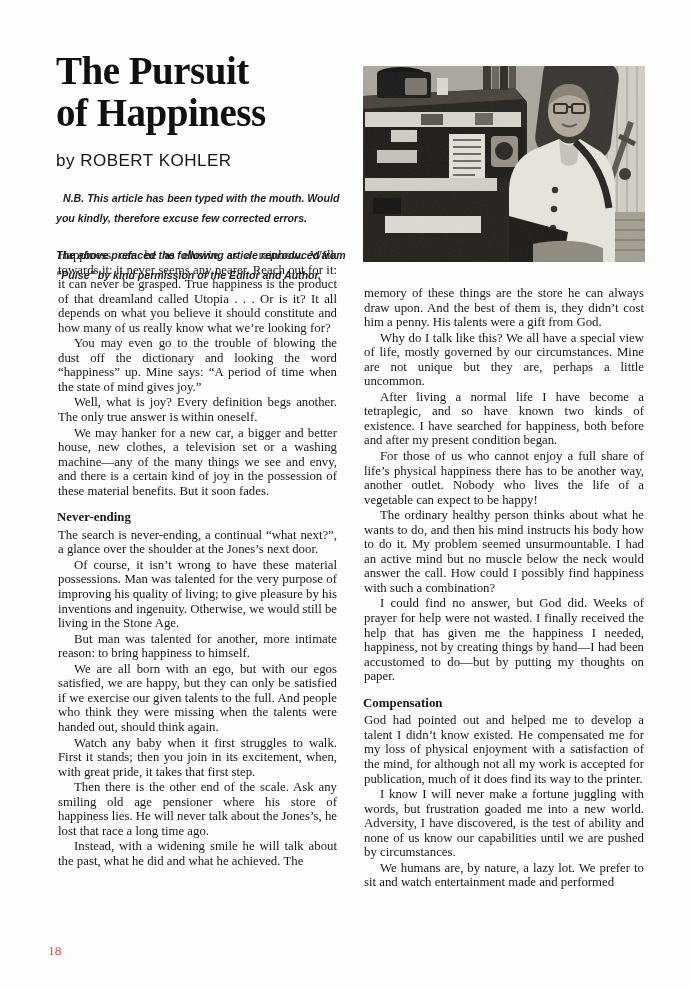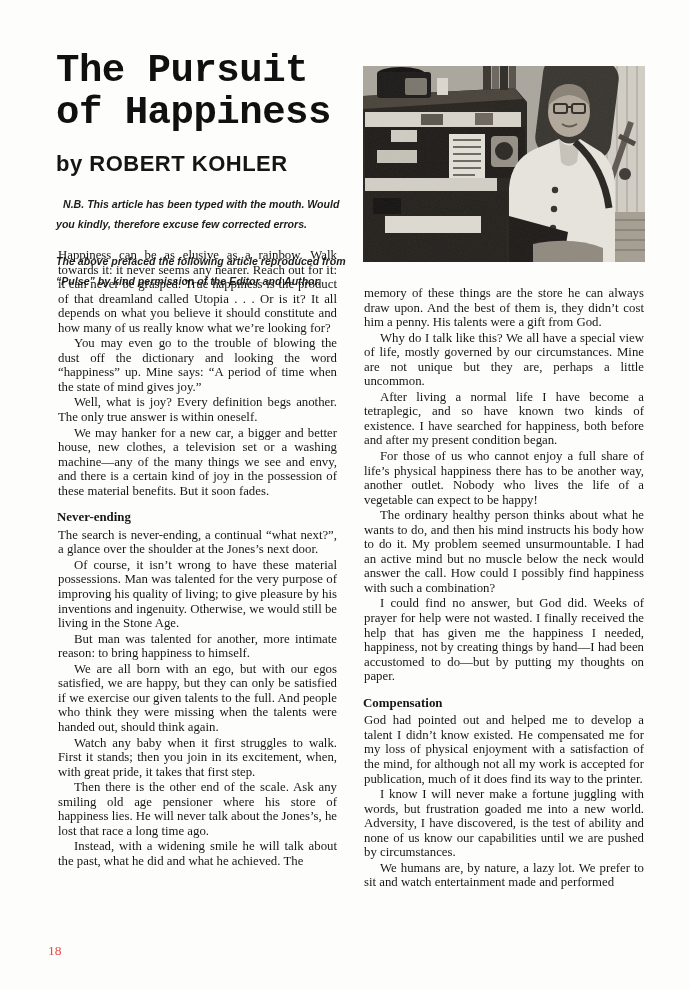--- a/index.html
+++ b/index.html
@@ -5,28 +5,28 @@
   html,body{margin:0;padding:0;background:#e9e9e6;}
   .page{
     position:relative; width:690px; height:989px;
     background:#fdfdfb; color:#161616;
     font-family:"Liberation Serif", serif;
     overflow:hidden; margin:0 auto;
     box-shadow:0 0 6px rgba(0,0,0,.25);
   }
   .title-block{position:absolute; left:56px; top:50px; width:300px;}
   .page-title{
-    font-family:Liberation Mono, monospace;
+    font-family:Liberation Serif, serif;
     font-weight:bold; font-size:39px; line-height:42px;
     letter-spacing:-0.5px; color:#101010; margin:0;
   }
   .byline{
     margin-top:17px;
     font-family:"Liberation Sans", sans-serif;
-    font-weight:bold; font-size:22px; letter-spacing:0.5px; color:#151515;
+    font-weight:normal; font-size:17px; letter-spacing:0.5px; color:#151515;
   }
   .nb-note{
     margin-top:17px; width:302px;
     font-family:"Liberation Sans", sans-serif;
     font-style:italic; font-weight:600;
     font-size:10.6px; line-height:20px; color:#1d1d1d;
     text-indent:7px;
   }
   .nb-note.second{margin-top:17px; text-indent:0;}
   .photo-frame{

